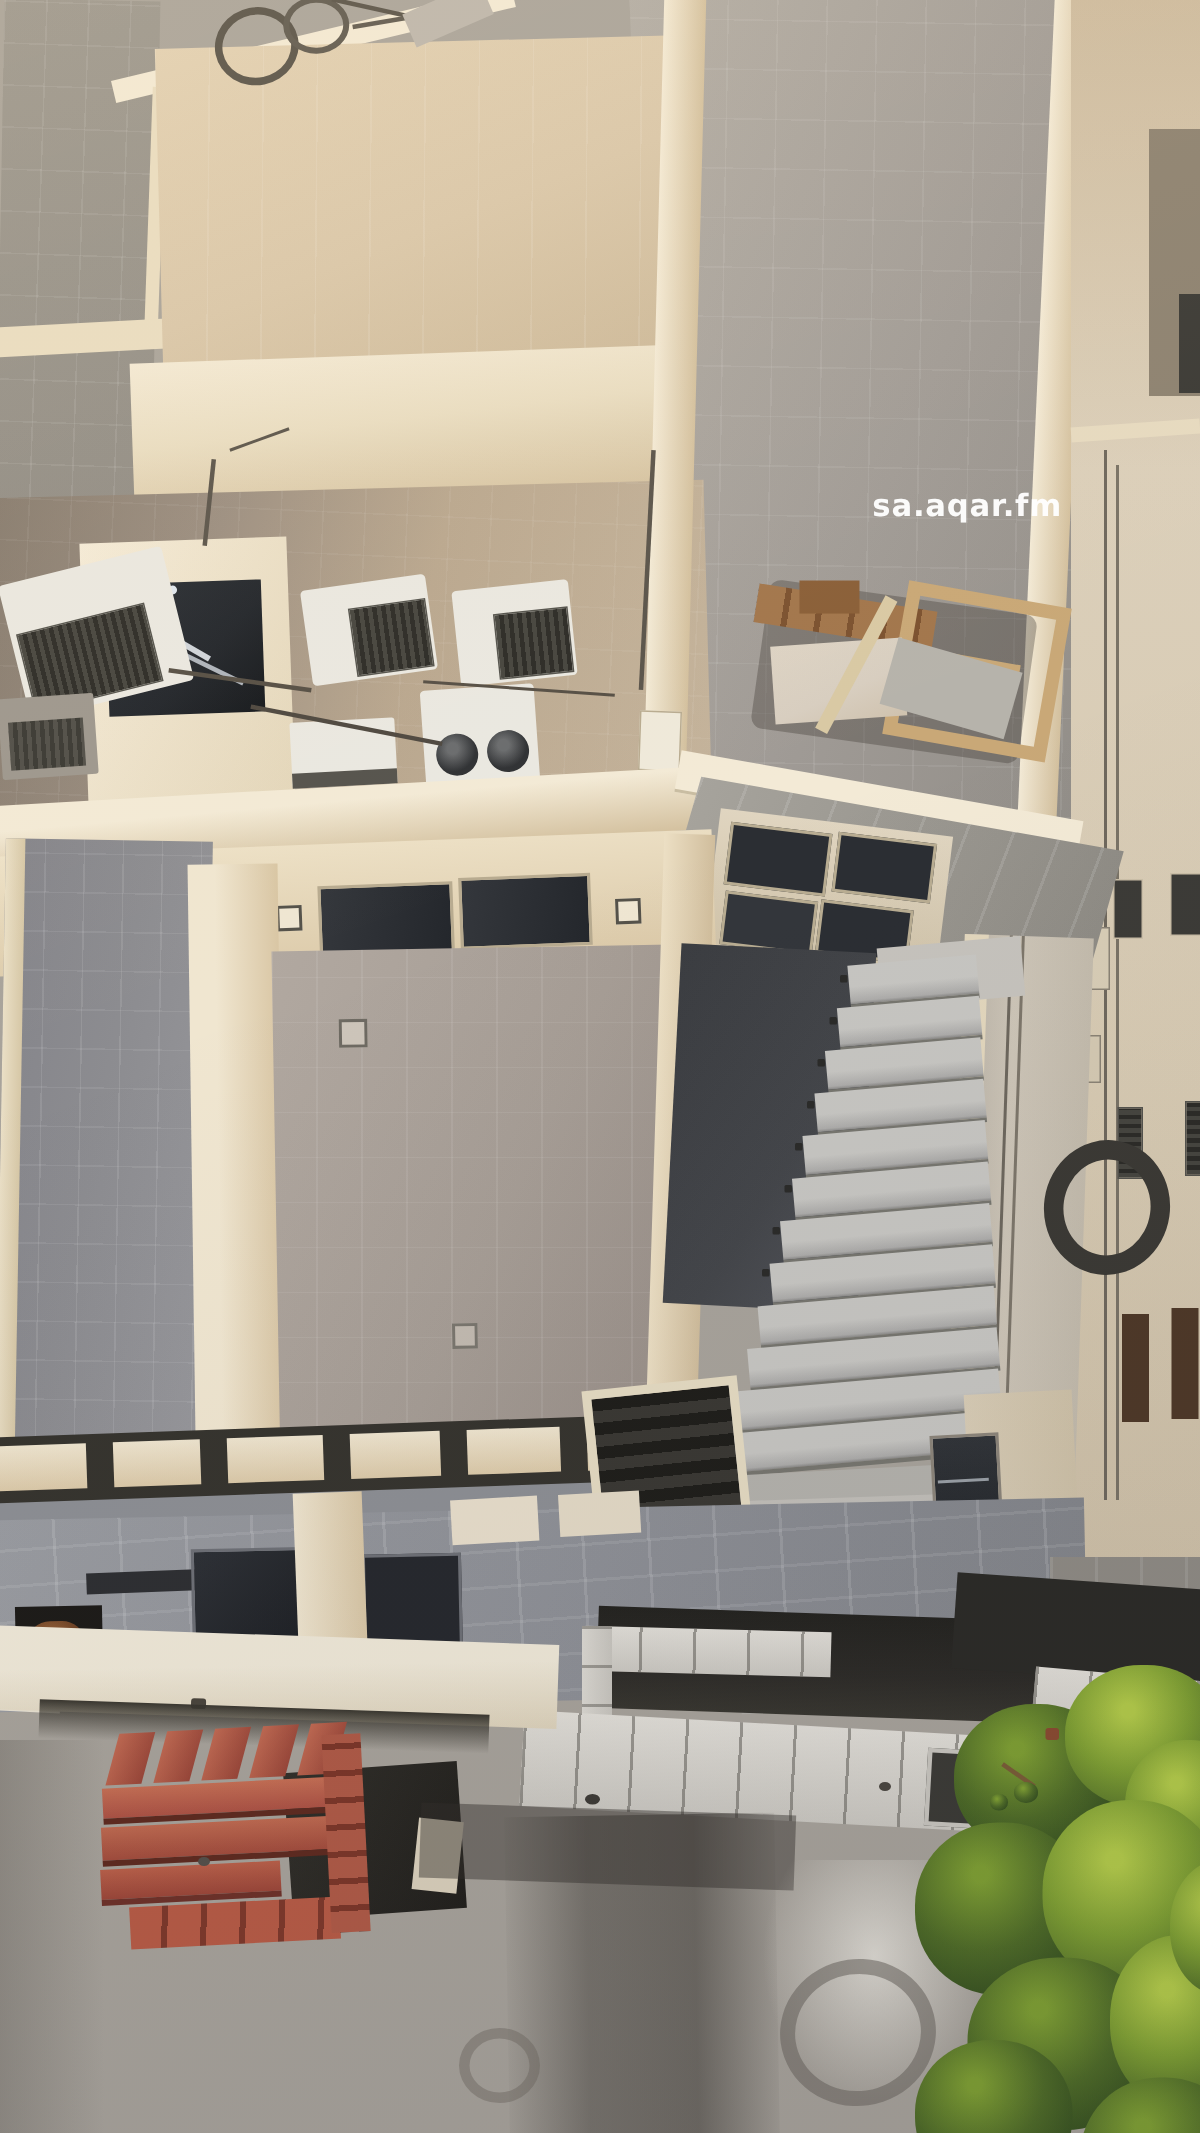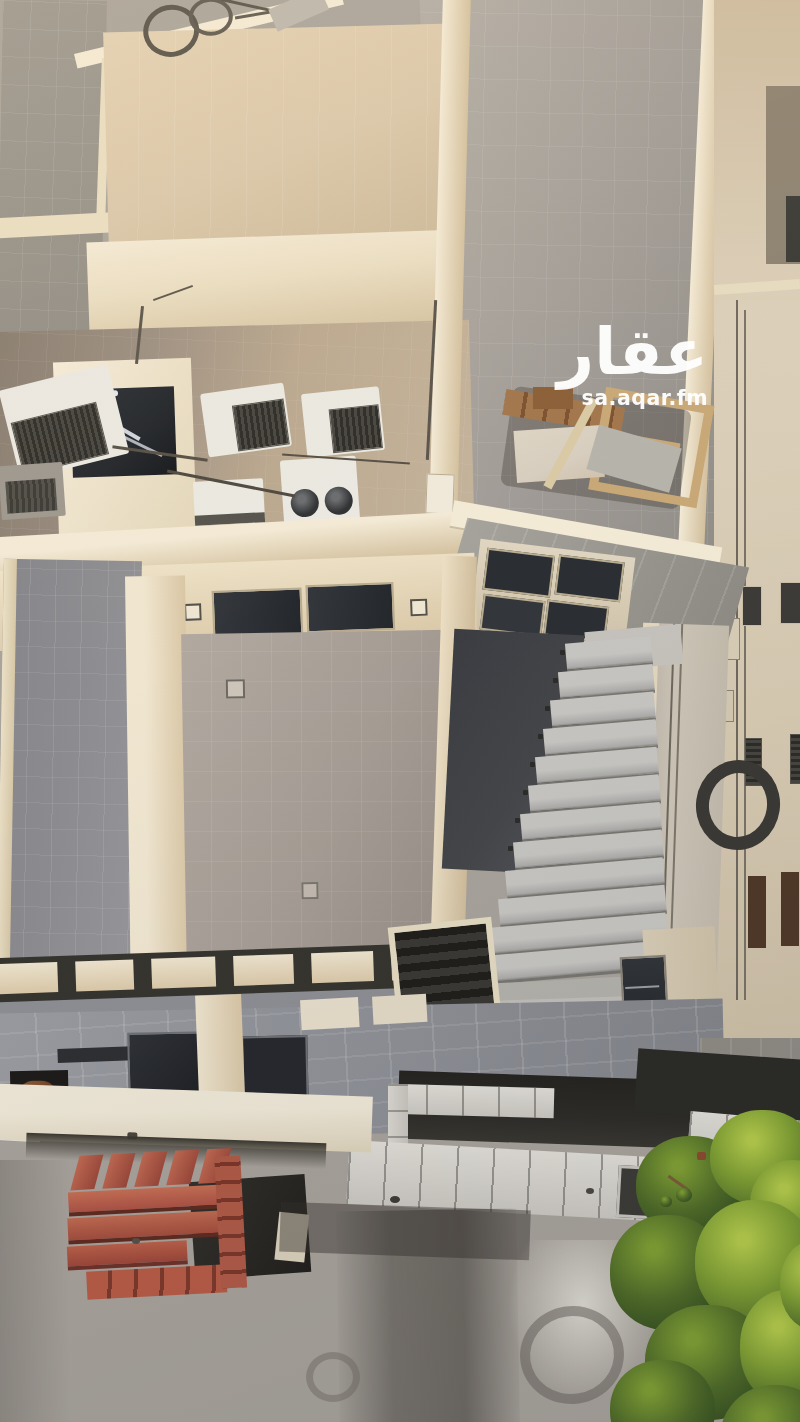--- a/index.html
+++ b/index.html
@@ -289,18 +289,17 @@
     <div class="leaf" style="left:10px;top:240px;width:105px;height:100px;"></div>
     <div class="leaf" style="left:120px;top:265px;width:110px;height:110px;"></div>
     <div class="leaf bright" style="left:180px;top:120px;width:70px;height:90px;"></div>
   </div>
   <div class="r" style="left:666px;top:1182px;width:26px;height:3px;background:#7a5c36;transform:rotate(35deg);"></div>
   <div class="leaf" style="left:676px;top:1188px;width:16px;height:14px;"></div>
   <div class="leaf" style="left:660px;top:1196px;width:12px;height:11px;"></div>
   <div class="r" style="left:697px;top:1152px;width:9px;height:8px;background:#8a4a30;border-radius:2px;"></div>
 
   <div class="r" id="watermark" style="left:548px;top:322px;width:160px;">
-    <div id="wm-logo">عقار</div>
     <div id="wm-url">sa.aqar.fm</div>
   </div>
 
   <div class="r lightwash" style="left:0;top:0;width:800px;height:1422px;"></div>
 </div>
 
 </body></html>

